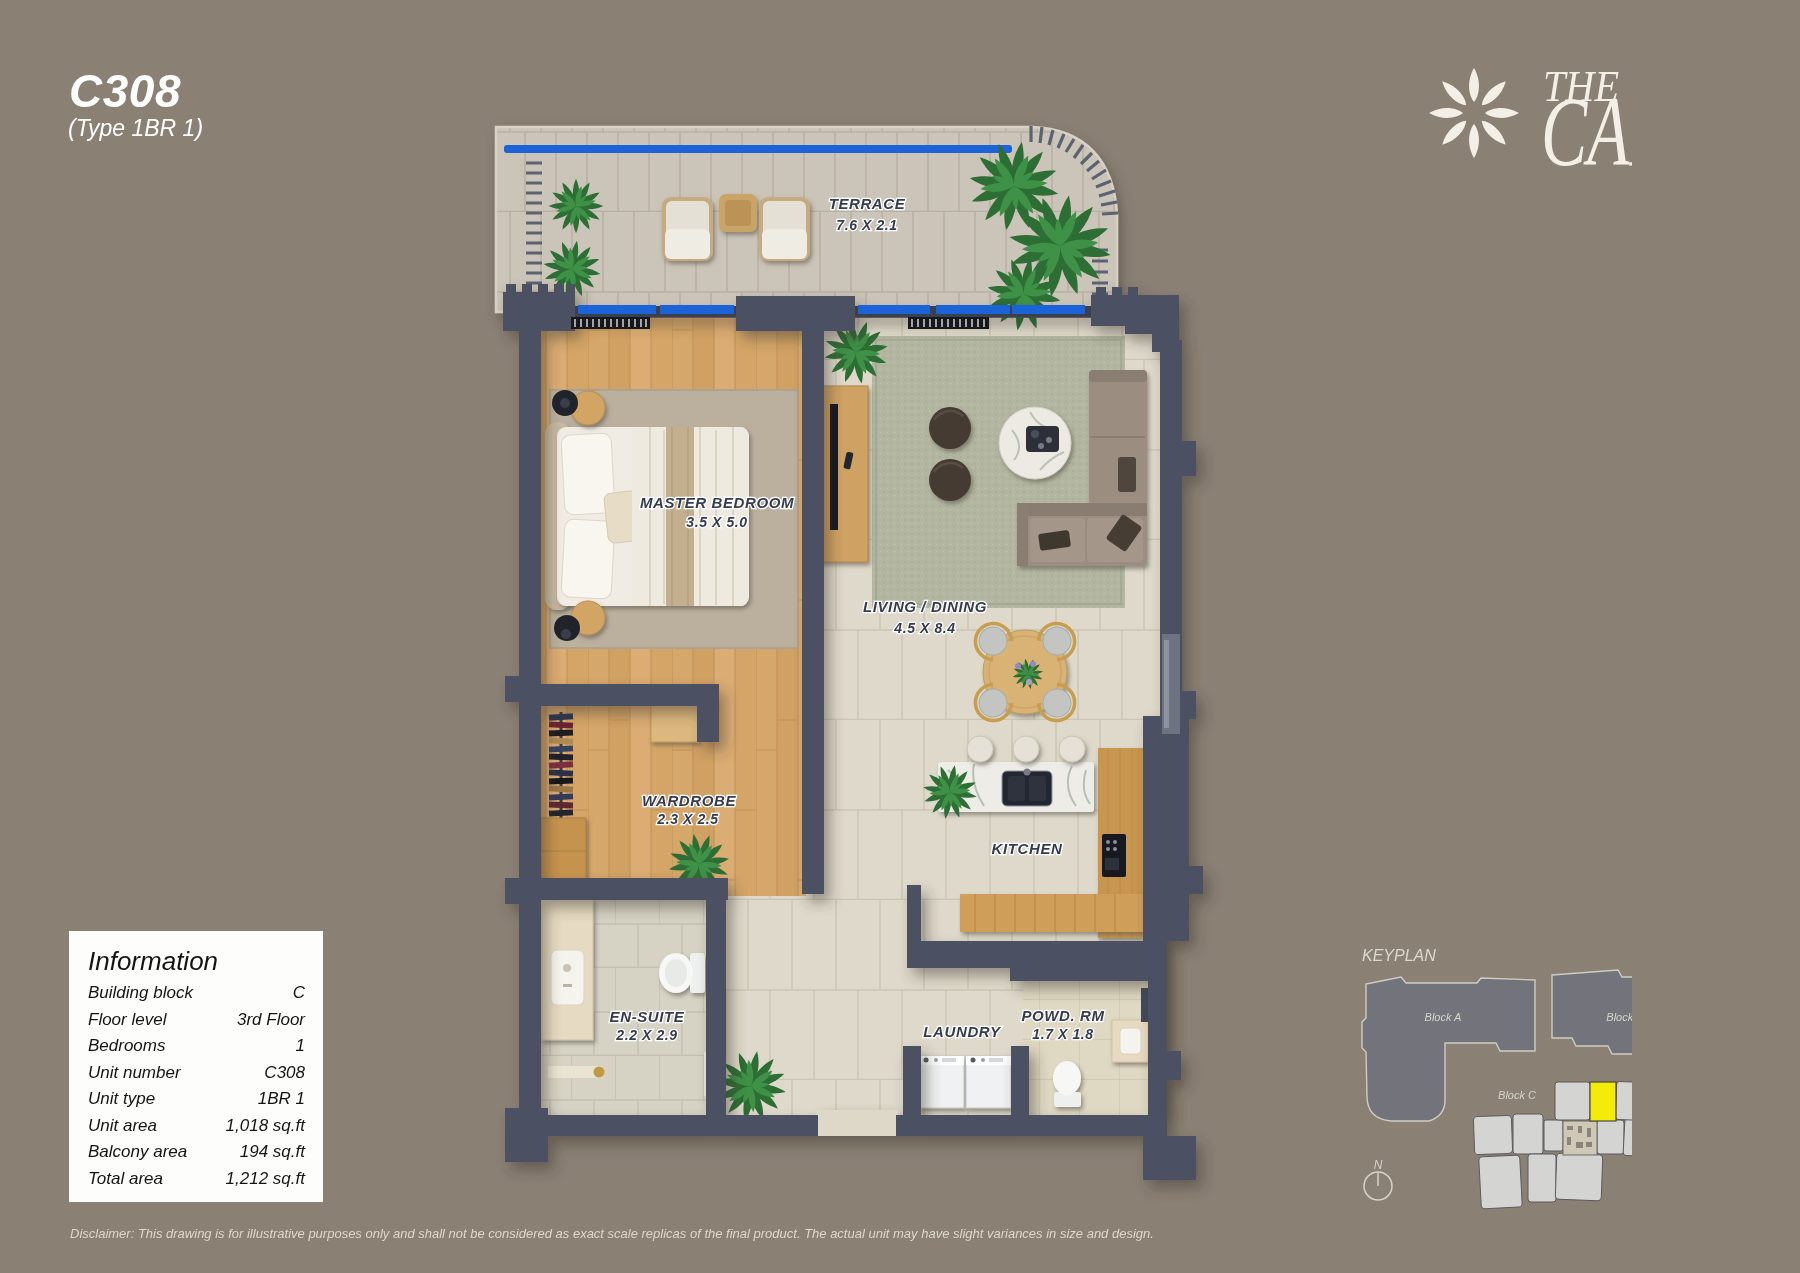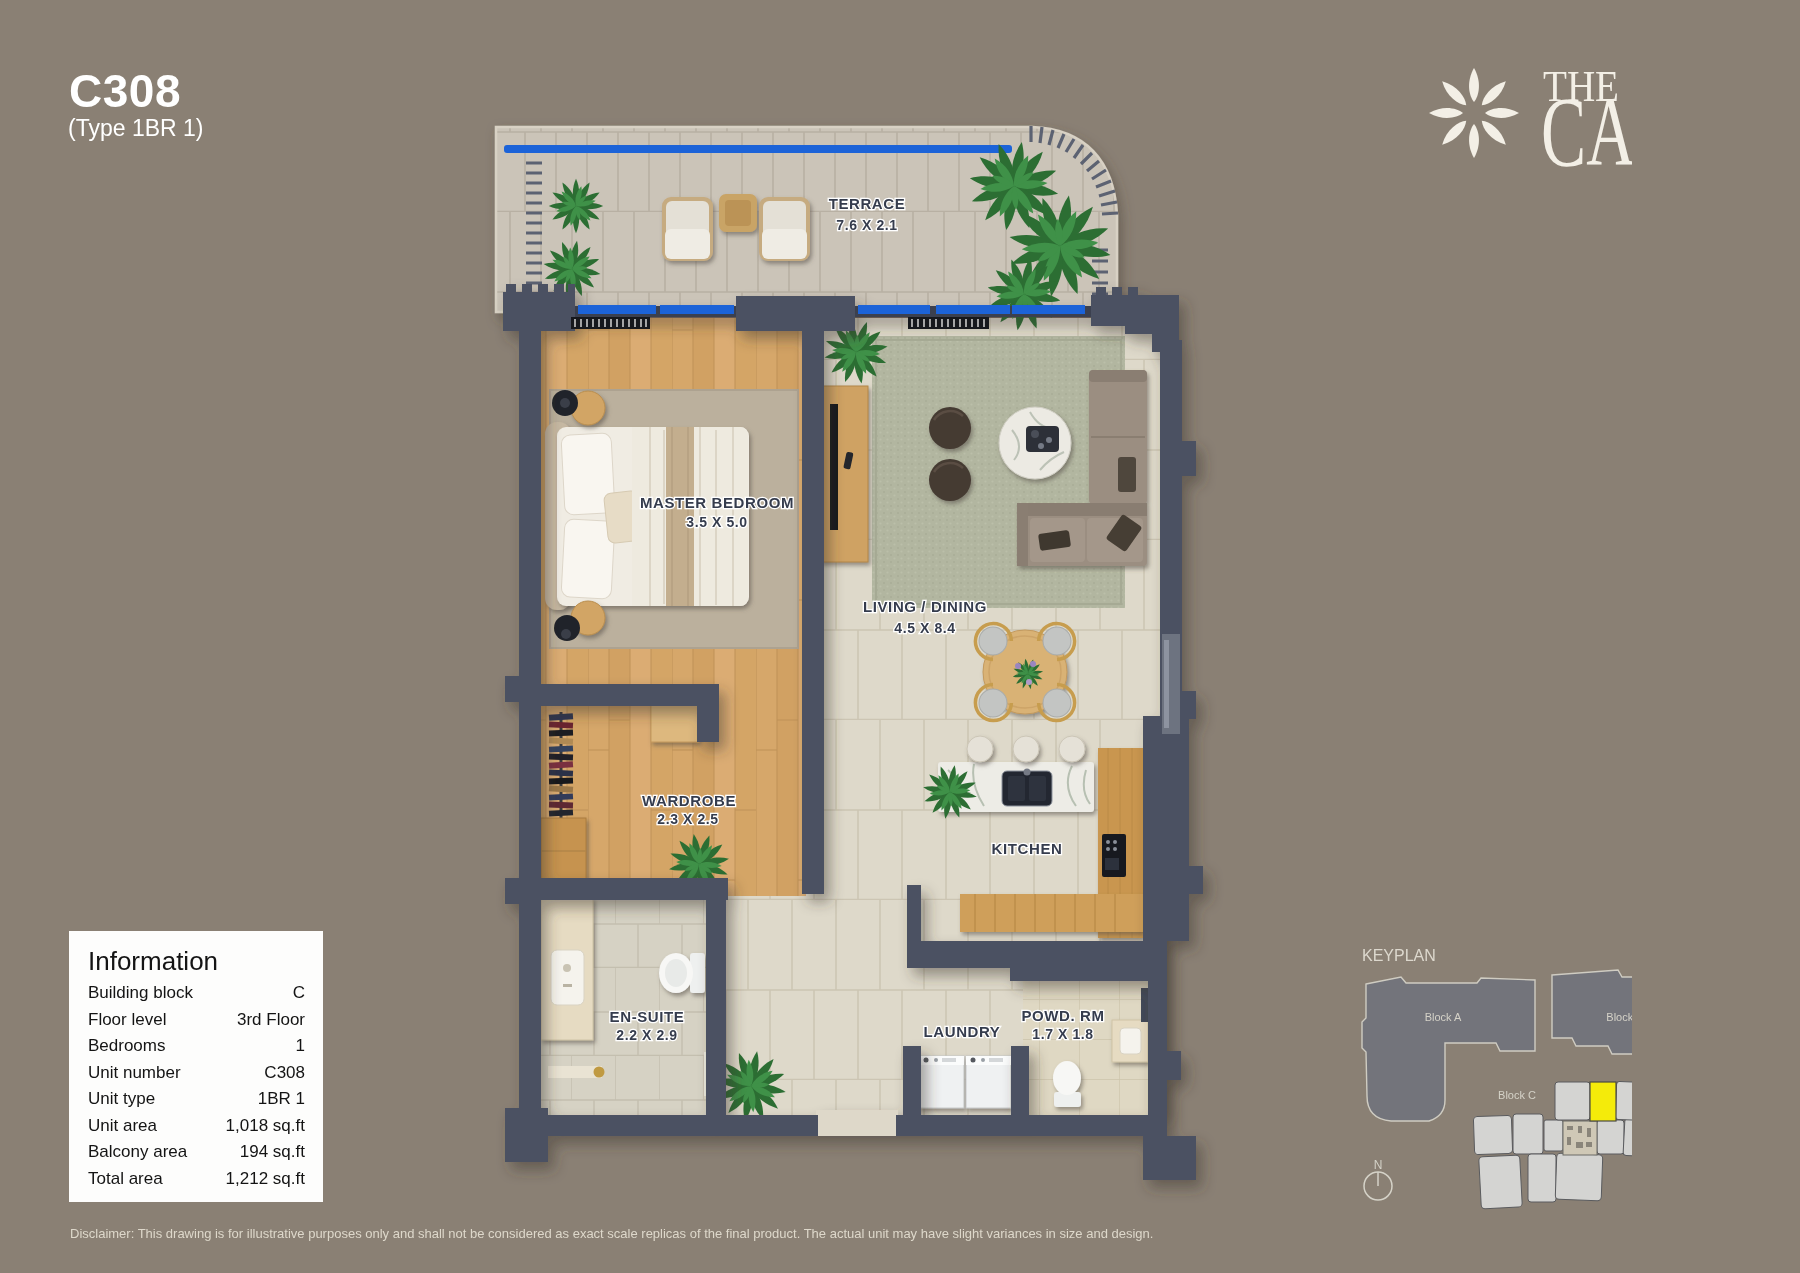--- a/index.html
+++ b/index.html
@@ -1,16 +1,16 @@
 <!DOCTYPE html>
 <html><head>
 <meta charset="utf-8">
 <style>
 html,body{margin:0;padding:0;background:#8a8074;}
-.page{position:relative;width:1632px;height:1273px;overflow:hidden;background:#8a8074;}
+.page{position:relative;width:1632px;height:1273px;overflow:hidden;background:#8a8074;font-style:italic;}
 svg{display:block}
 text{font-family:"Liberation Sans",sans-serif;}
 .serif{font-family:"Liberation Serif",serif;}
 .lbl{fill:#353c4d;font-weight:bold;letter-spacing:0.6px;stroke:#ffffff;stroke-width:2.6px;paint-order:stroke;text-anchor:middle;}
 </style>
 </head>
 <body>
 <div class="page">
 <svg width="1800" height="1273" viewBox="0 0 1800 1273">
 <defs>

